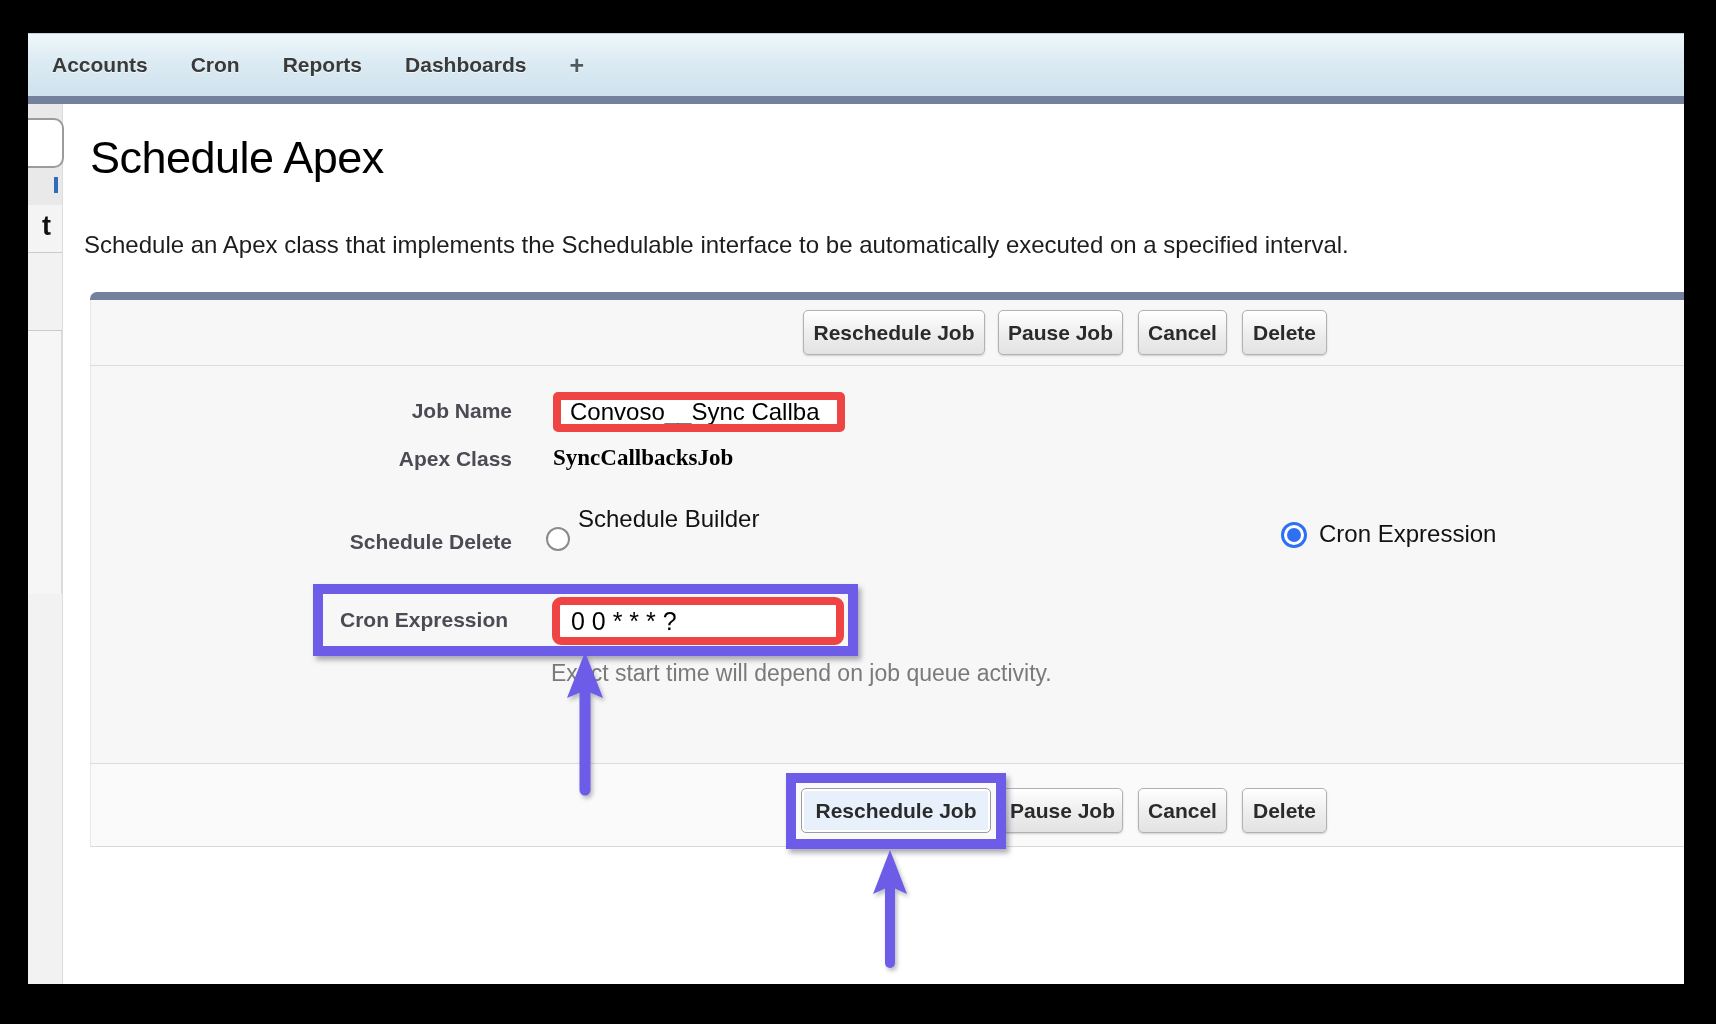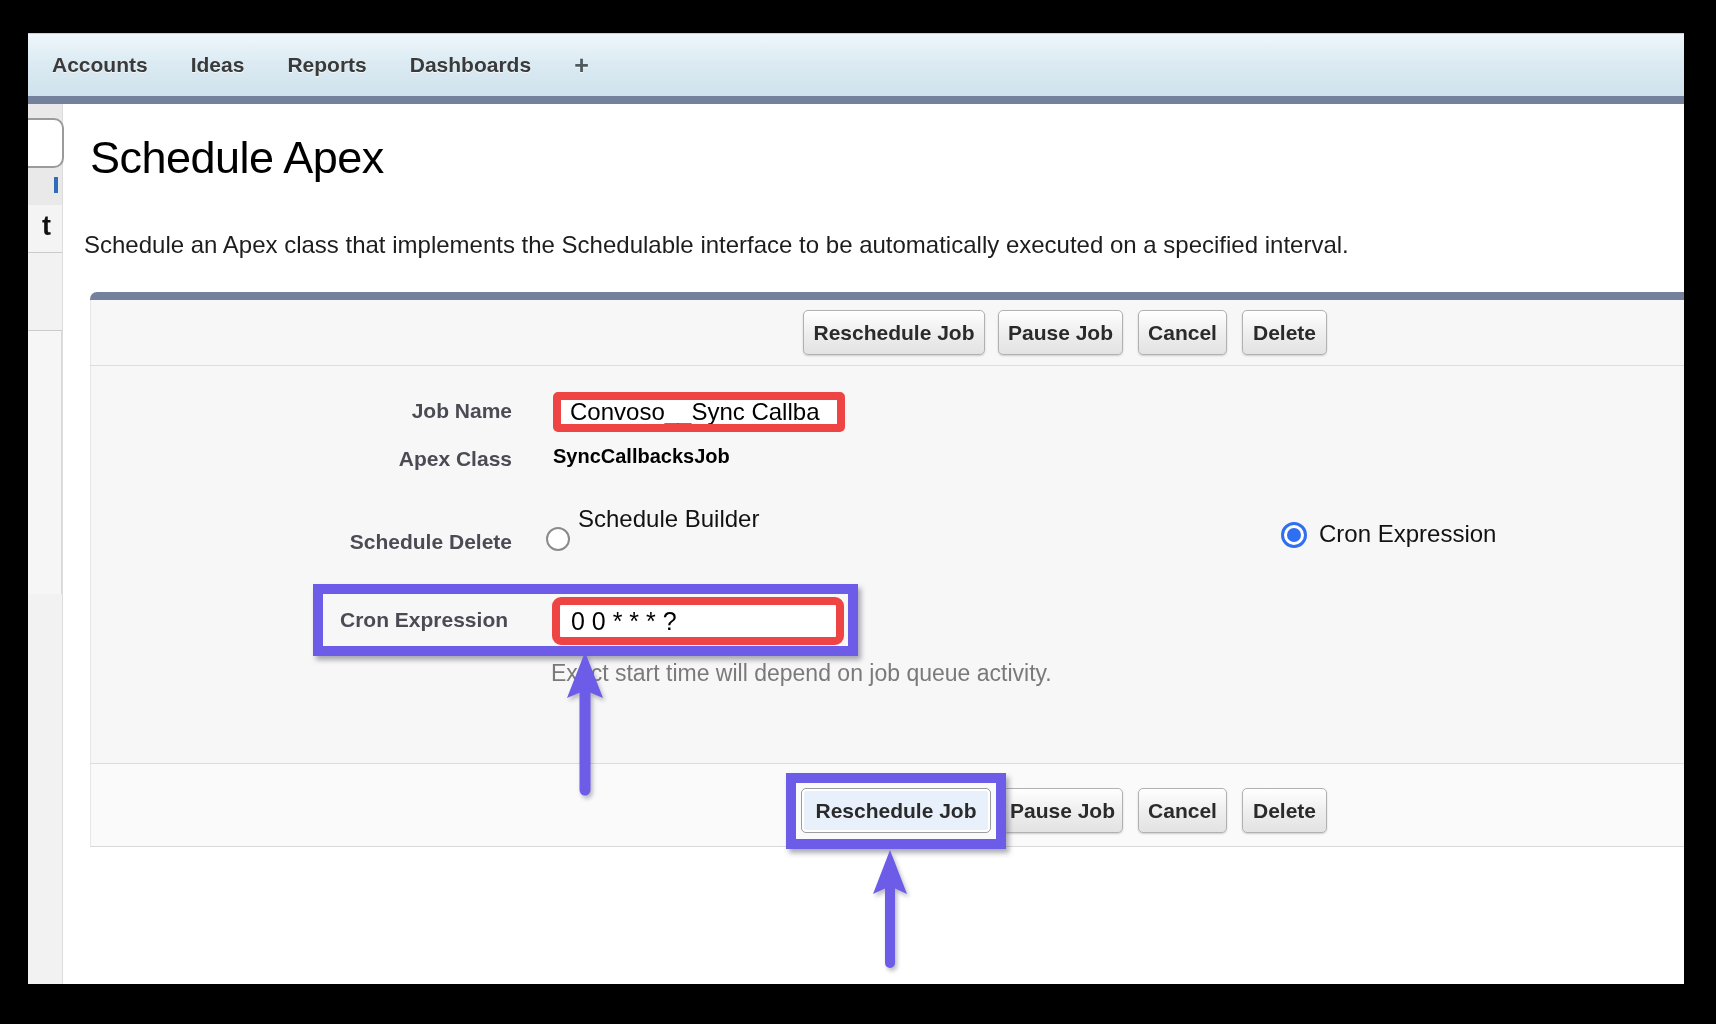--- a/index.html
+++ b/index.html
@@ -57,21 +57,21 @@
   .btn-hl{background:#e8f1fb;border:1px solid #9c9c9c;box-shadow:inset 0 0 0 2px #fff;}
   
   .flabel{
     position:absolute;width:250px;text-align:right;
     font-size:21px;font-weight:bold;color:#4b4b55;
   }
   .tinput{
     position:absolute;box-sizing:border-box;background:#fff;
     border:8px solid #ef4444;font-family:"Liberation Sans",sans-serif;color:#000;
   }
-  .fvalue{position:absolute;font-size:20px;font-weight:bold;color:#000;}
+  .fvalue{position:absolute;font-size:23px;font-weight:bold;color:#000;font-family:Liberation Serif, serif;}
   .rlabel{position:absolute;font-size:24px;color:#121212;white-space:nowrap;}
   .help-text{position:absolute;font-size:23px;color:#7a7a7a;}
   
   .radio{position:absolute;box-sizing:border-box;border-radius:50%;cursor:pointer;}
   .radio-off{width:24px;height:24px;border:2px solid #8b8b8b;background:#fff;}
   .radio-on{width:26px;height:26px;border:3px solid #2f6ff2;background:#fff;display:flex;align-items:center;justify-content:center;}
   .radio-on .dot{width:14px;height:14px;border-radius:50%;background:#2f6ff2;}
   
   .ann-box{position:absolute;box-sizing:border-box;border:10px solid #6c5ce7;box-shadow:3px 4px 5px rgba(70,70,95,.45);z-index:6;}
   .ann-arrow{position:absolute;z-index:7;filter:drop-shadow(2px 3px 2px rgba(80,80,105,.4));}
@@ -82,21 +82,21 @@
   .frame-left{left:0;top:0;width:28px;height:1024px;}
   .frame-right{left:1684px;top:0;width:32px;height:1024px;}
 </style>
 </head>
 <body>
 
 <div class="stage">
 
   <div class="navbar">
     <span class="nav-tab">Accounts</span>
-    <span class="nav-tab">Ideas</span>
+    <span class="nav-tab">Cron</span>
     <span class="nav-tab">Reports</span>
     <span class="nav-tab">Dashboards</span>
     <span class="nav-plus">+</span>
   </div>
   <div class="nav-underline"></div>
 
   <div class="content">
 
     <div class="side-strip">
       <div class="side-top"></div>

